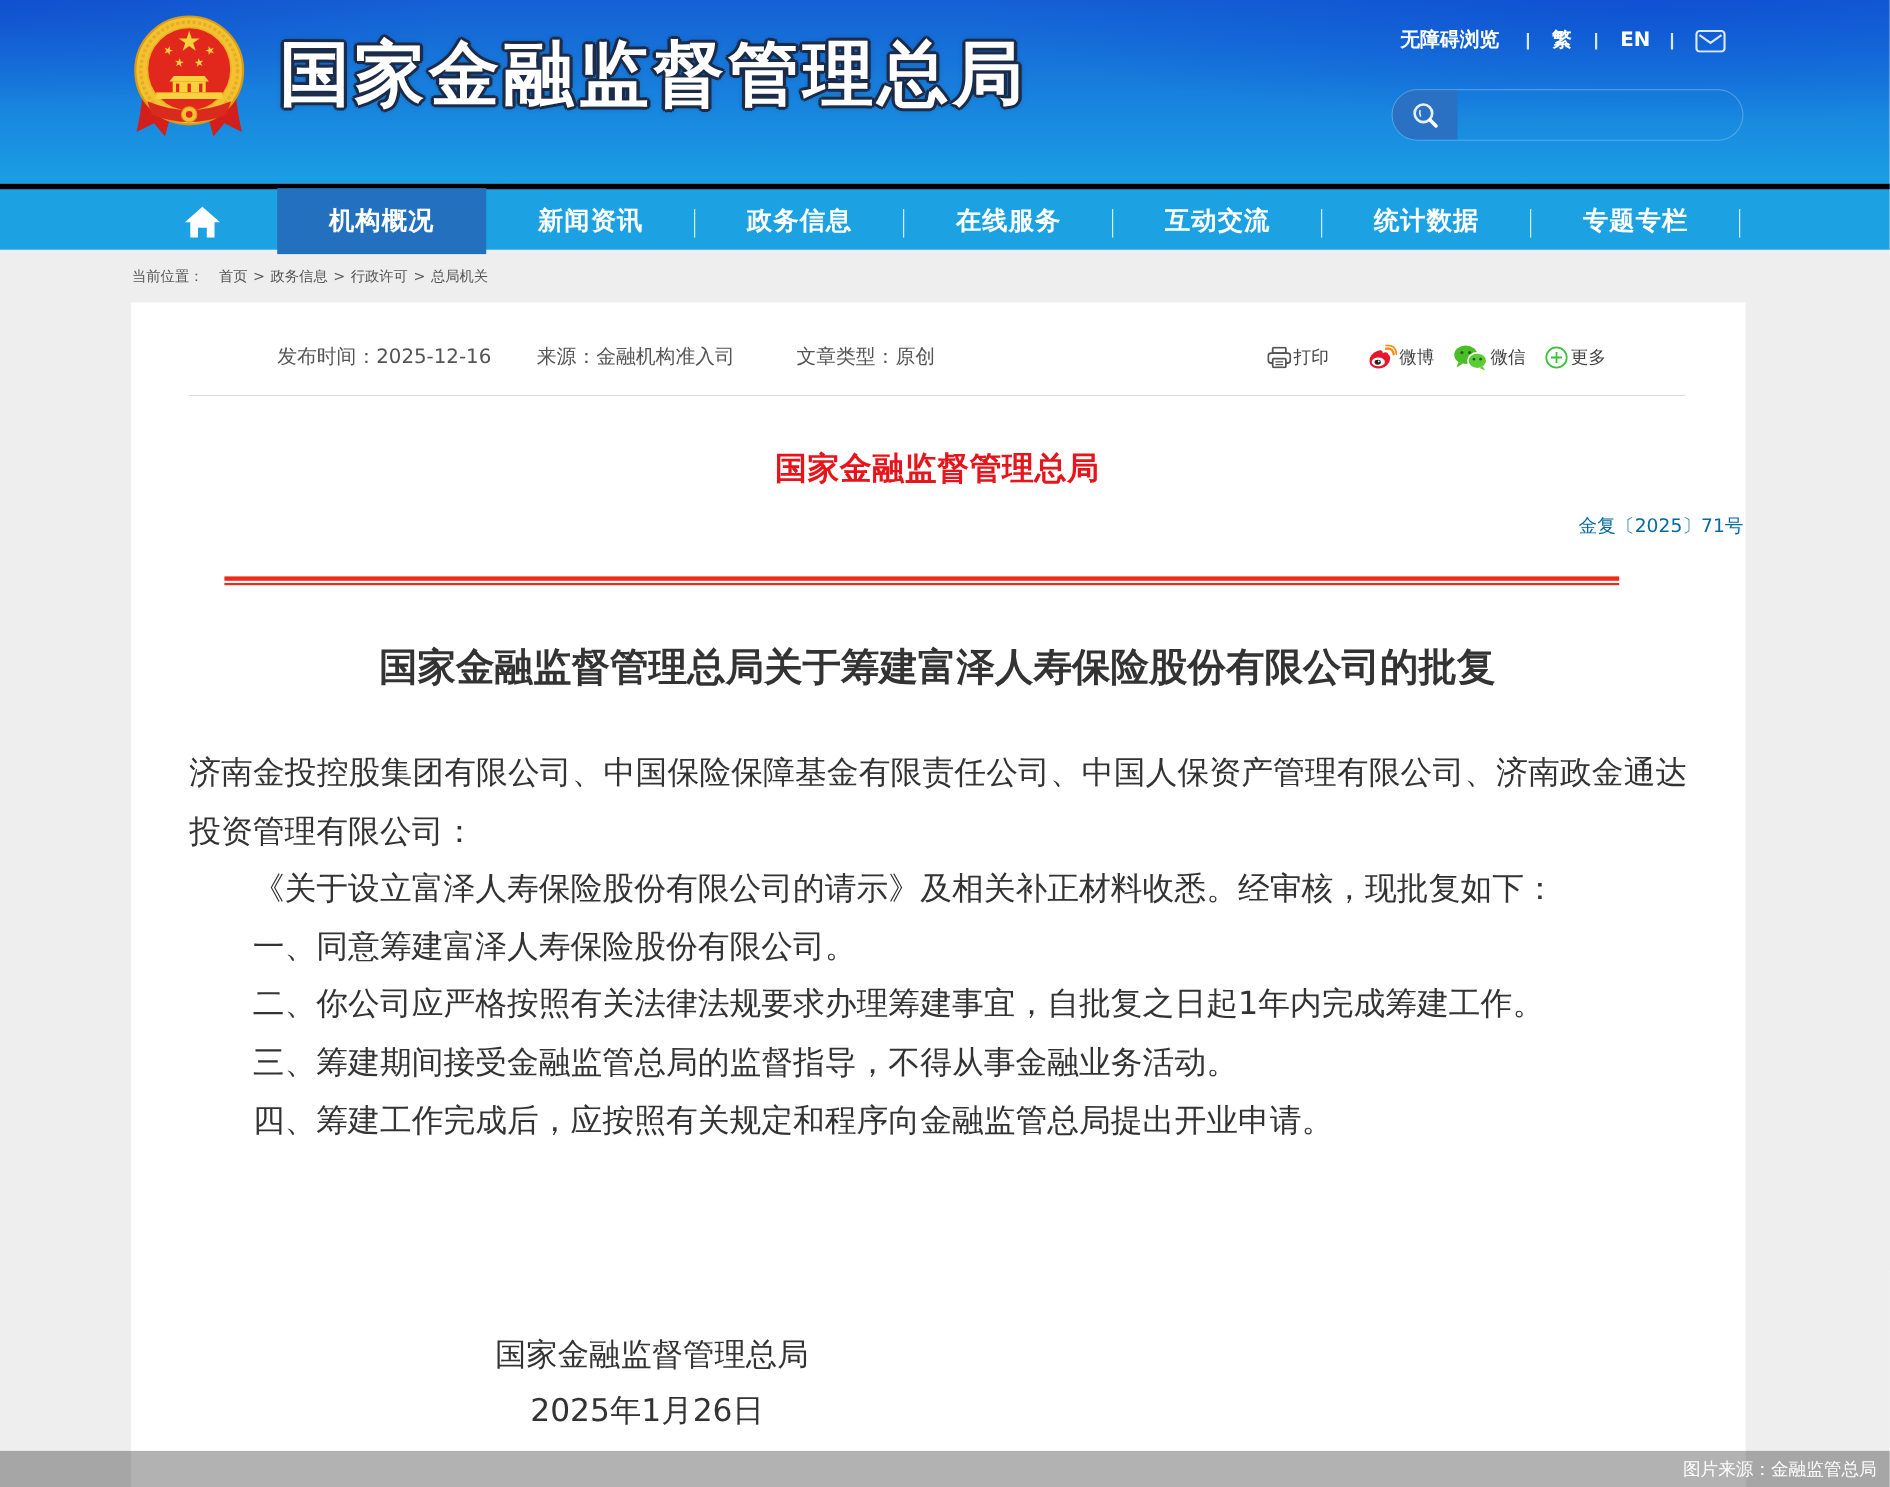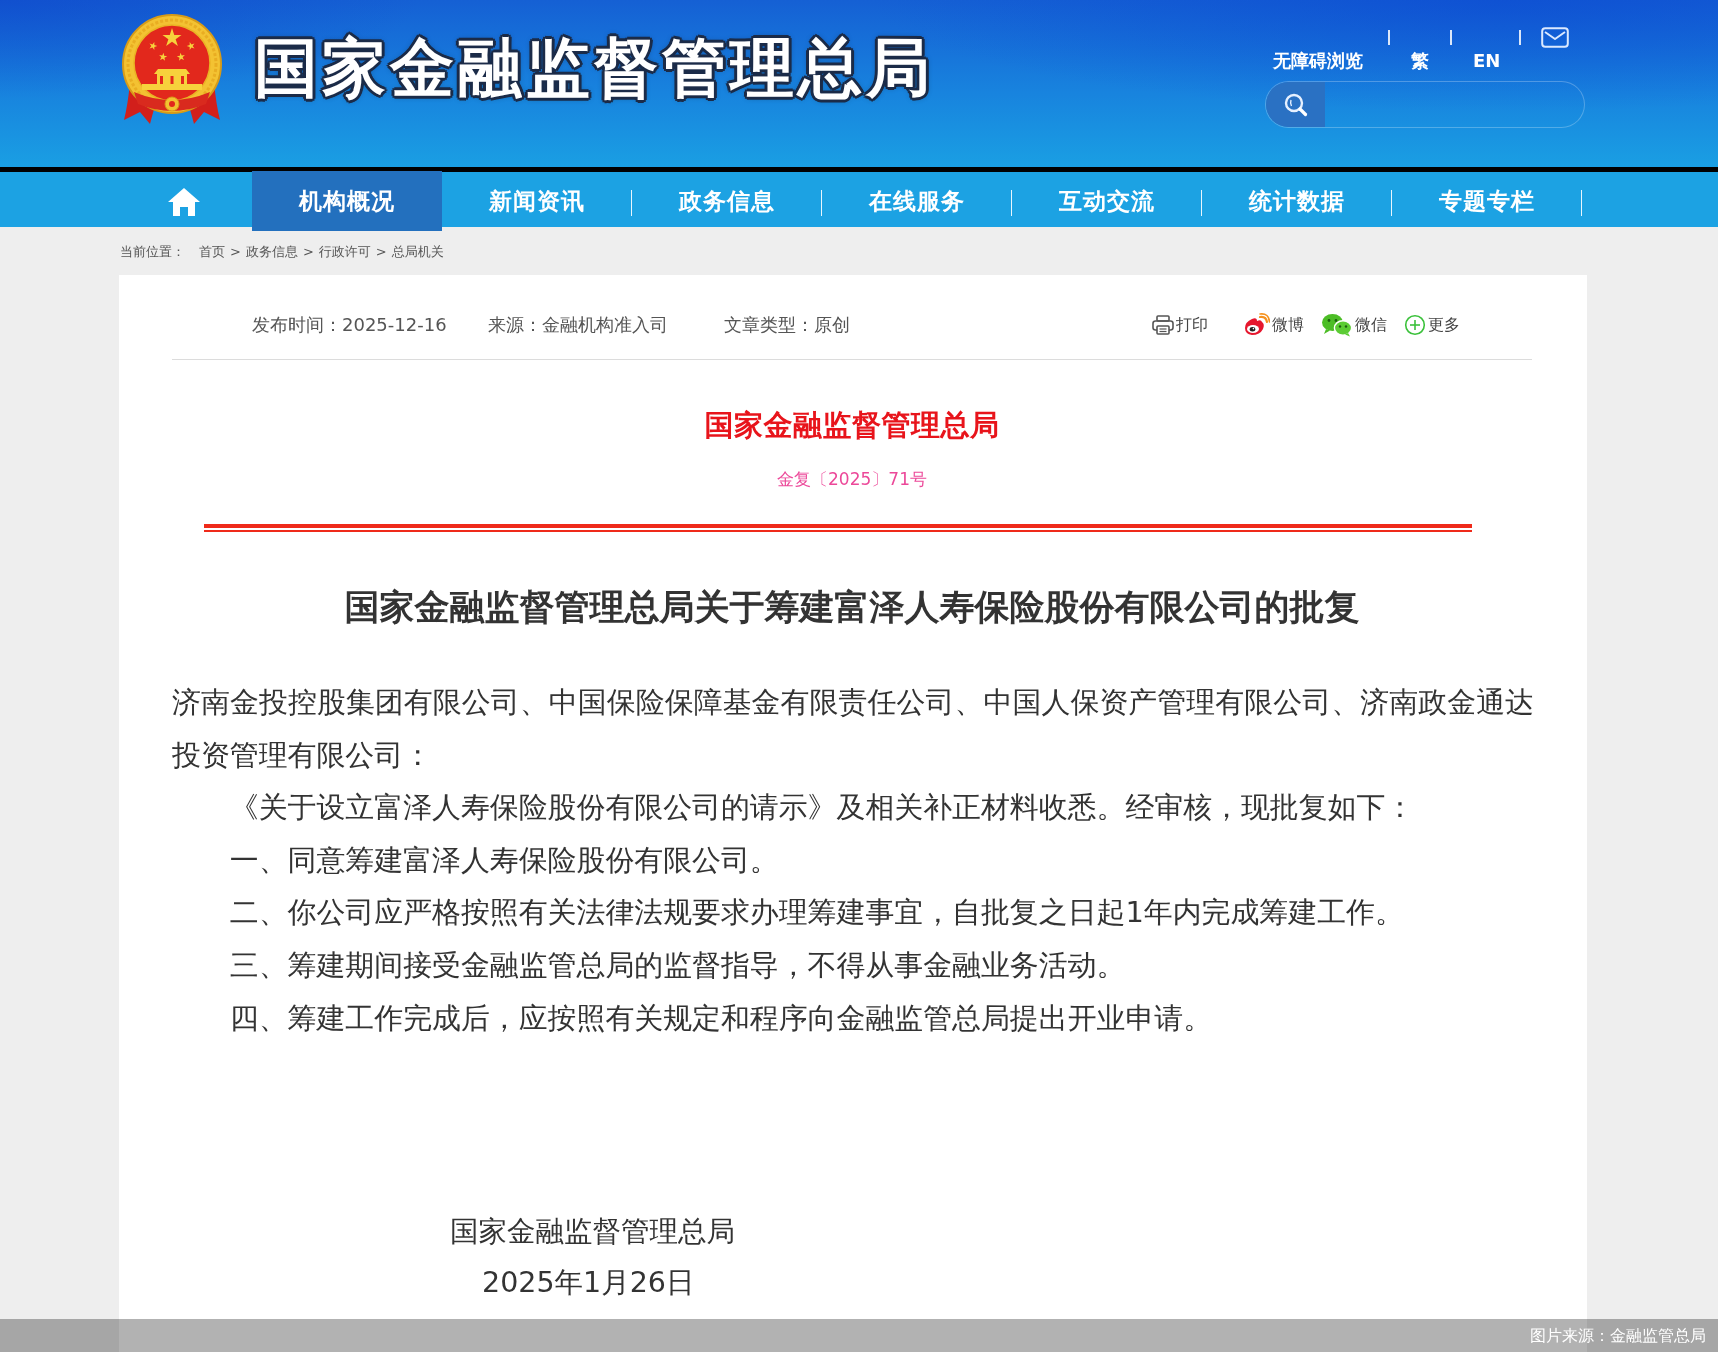--- a/index.html
+++ b/index.html
@@ -18,21 +18,21 @@
     background:
       radial-gradient(ellipse 900px 160px at 1500px 0px, rgba(10,70,210,0.55), rgba(10,70,210,0) 70%),
       radial-gradient(ellipse 600px 140px at 0px 0px, rgba(12,60,200,0.45), rgba(12,60,200,0) 70%),
       linear-gradient(180deg,var(--header_top) 0%,var(--header_mid) 55%,var(--header_bottom) 100%);}
   .emblem{position:absolute;left:120px;top:12px;width:104px;height:114px;}
   .site-title{position:absolute;left:254px;top:28px;height:80px;line-height:80px;font-size:64px;font-weight:bold;
     color:#ffffff;letter-spacing:4px;white-space:nowrap;
     text-shadow:3px 0 #1b2b48,-3px 0 #1b2b48,0 3px #1b2b48,0 -3px #1b2b48,
                 2px 2px #1b2b48,-2px -2px #1b2b48,2px -2px #1b2b48,-2px 2px #1b2b48,
                 0 0 6px rgba(0,0,0,0.45);}
-  .toplink{position:absolute;top:25px;height:24px;line-height:24px;font-size:18px;font-weight:bold;color:#ffffff;white-space:nowrap;margin-top:24px;}
+  .toplink{position:absolute;top:25px;height:24px;line-height:24px;font-size:18px;font-weight:bold;color:#ffffff;white-space:nowrap;}
   .toplink-sep{position:absolute;top:30px;width:2px;height:15px;background:rgba(255,255,255,0.85);}
   .mail{position:absolute;left:1541px;top:27px;width:28px;height:21px;}
   .search{position:absolute;left:1266px;top:82px;width:318px;height:45px;border-radius:23px;overflow:hidden;display:flex;
     box-shadow:0 0 0 1px rgba(255,255,255,0.25);}
   .search input{width:259px;height:45px;border:0;outline:0;margin:0;padding:0 0 0 21px;box-sizing:border-box;
     font-size:17px;font-family:"DejaVu Sans","Liberation Sans",sans-serif;color:#333;background:#ffffff;}
   .search input::placeholder{color:#555;}
   .search-btn{width:59px;height:45px;background:var(--search_button);display:flex;align-items:center;justify-content:center;}
 
   
@@ -51,21 +51,21 @@
   .breadcrumb .crumb-label{margin-right:14px;}
   .breadcrumb .sep{margin:0 5px;}
 
   
   .panel{position:absolute;left:119px;top:275px;width:1468px;height:1077px;background:#ffffff;}
   .meta{position:absolute;top:38px;height:24px;line-height:24px;font-size:18px;color:var(--text_meta);white-space:nowrap;}
   .share{position:absolute;top:37px;height:26px;display:flex;align-items:center;font-size:16px;color:#444;white-space:nowrap;}
   .share svg{margin-right:2px;}
   .divider{position:absolute;left:53px;top:84px;width:1360px;height:1px;background:#dcdcdc;}
   .issuer{position:absolute;left:0;top:131px;width:1466px;text-align:center;font-size:29px;line-height:38px;font-weight:bold;color:var(--issuer_red);letter-spacing:0.5px;}
-  .docno{position:absolute;left:0;top:192px;width:1466px;text-align:center;font-size:17px;line-height:24px;color:#ec4899;}
+  .docno{position:absolute;left:0;top:192px;width:1466px;text-align:right;font-size:17px;line-height:24px;color:#0369a1;}
   .rule-thick{position:absolute;left:85px;top:249px;width:1268px;height:4px;background:var(--rule_red);}
   .rule-thin{position:absolute;left:85px;top:255px;width:1268px;height:1.5px;background:var(--rule_red);}
   .doc-title{position:absolute;left:0;top:310px;width:1466px;text-align:center;font-size:35px;line-height:44px;font-weight:bold;color:#333;white-space:nowrap;}
   .doc-body{position:absolute;left:53px;top:401px;width:1362px;font-size:28.9px;line-height:52.6px;color:#333;}
   .doc-body p{margin:0;text-align:justify;}
   .doc-body p.ind{text-indent:2em;}
   .sign-org{position:absolute;left:331px;top:931px;font-size:28.5px;line-height:52px;color:#333;white-space:nowrap;}
   .sign-date{position:absolute;left:363px;top:982px;font-size:28.5px;line-height:52px;color:#333;white-space:nowrap;}
 
   

